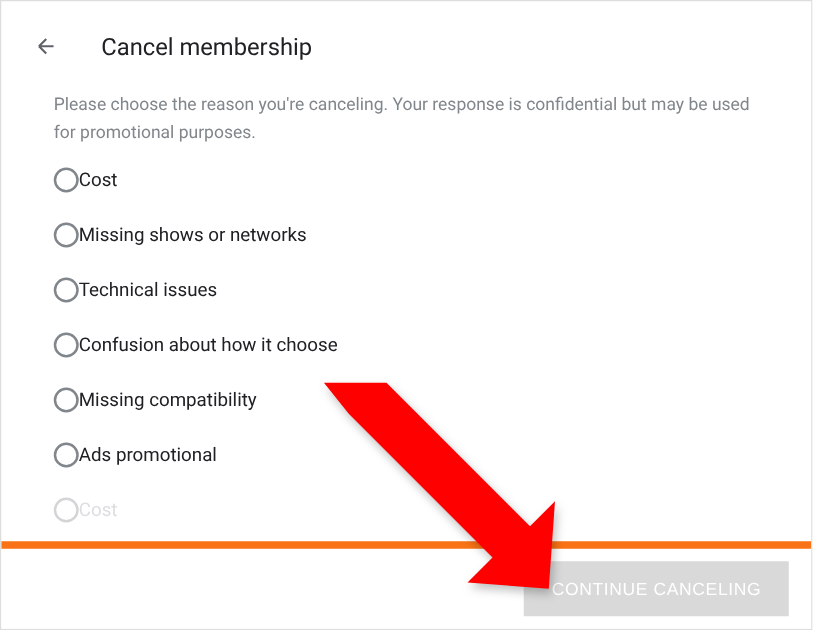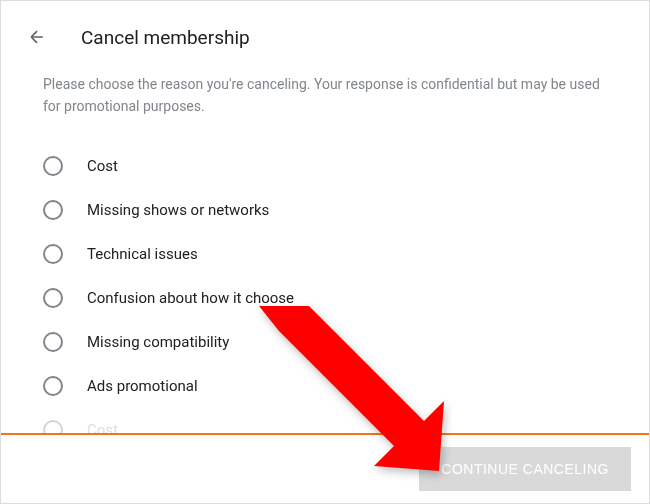--- a/index.html
+++ b/index.html
@@ -45,52 +45,51 @@
     }
     .content {
       padding: 16px 42px 0 42px;
       height: 390px;
       overflow: hidden;
     }
     .description {
       font-size: 14px;
       color: #80868b;
       line-height: 1.6;
-      margin-bottom: 38px;
+      margin-bottom: 16px;
     }
     .radio-list {
       display: flex;
       flex-direction: column;
       gap: 24px;
     }
     .radio-item {
       display: flex;
       align-items: center;
-      gap: 24px;
       cursor: pointer;
     }
     .radio-circle {
       width: 20px;
       height: 20px;
       border: 2px solid #80868b;
       border-radius: 50%;
       flex-shrink: 0;
     }
     .radio-label {
       font-size: 15px;
       color: #202124;
     }
     .footer {
       position: absolute;
       bottom: 0;
       left: 0;
       right: 0;
       height: 70px;
       background: #fff;
-      border-top: 2px solid #f97316;
+      border-top: 6px solid #f97316;
       display: flex;
       align-items: center;
       justify-content: flex-end;
       padding: 0 18px;
     }
     .continue-btn {
       background: #d9d9d9;
       border: none;
       color: #fff;
       font-size: 14px;

